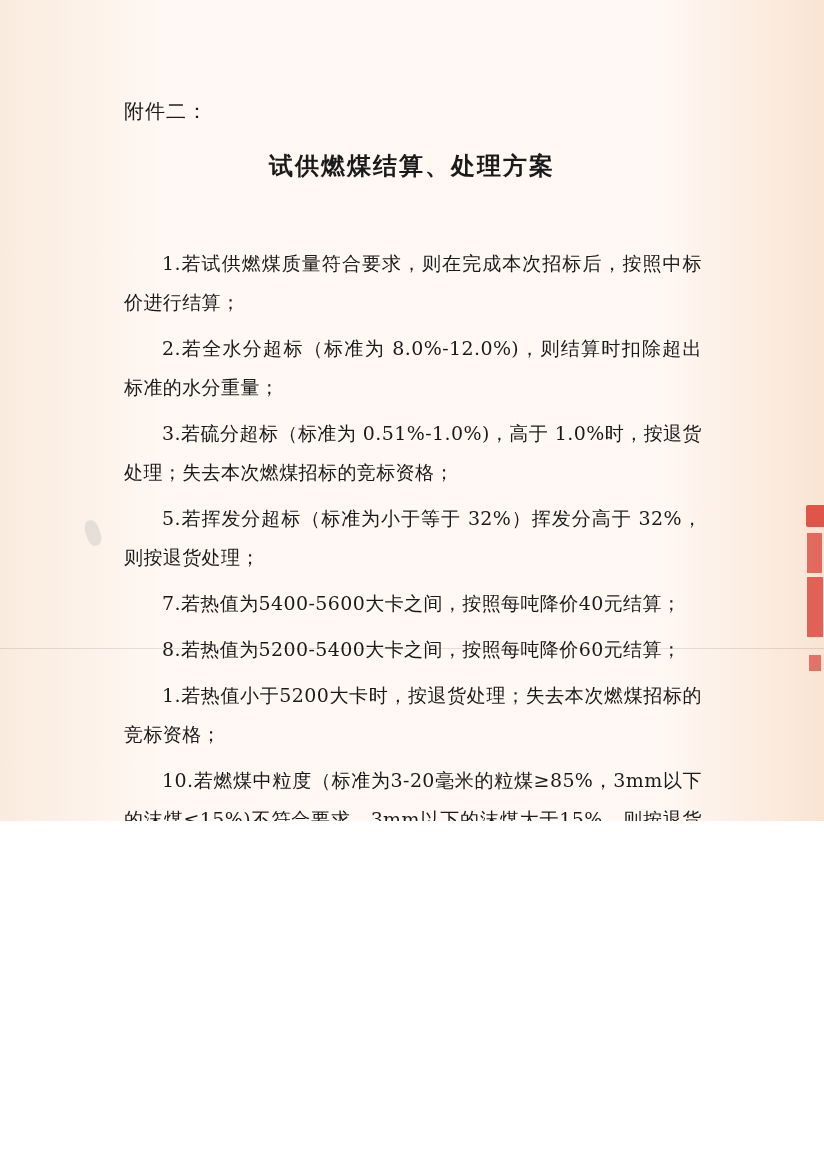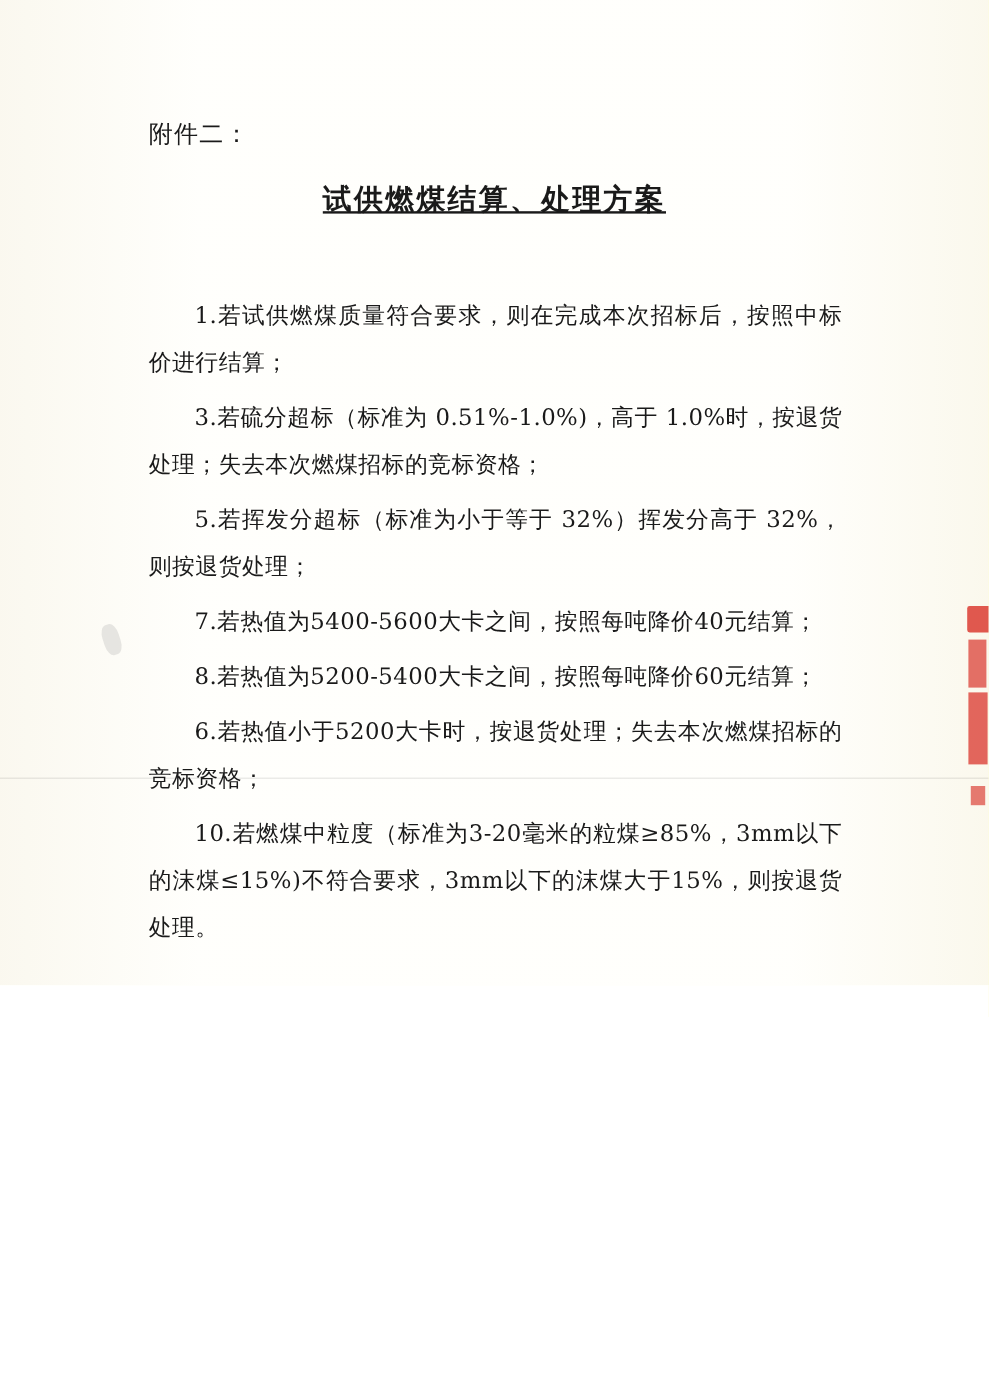--- a/index.html
+++ b/index.html
@@ -8,21 +8,21 @@
     background: #ffffff;
   }
   body {
     font-family: "DejaVu Serif", "Liberation Serif", serif;
     color: #1a1a1a;
   }
   .page {
     position: relative;
     width: 824px;
     height: 821px;
-    background: #fef9c3;
+    background: #f97316;
     overflow: hidden;
   }
   
   .paper-tint {
     position: absolute;
     inset: 0;
     background:
       linear-gradient(to right, rgba(250,248,244,0.9), rgba(255,255,255,0.95) 20%, rgba(255,255,255,0.95) 80%, rgba(250,248,244,0.85));
     pointer-events: none;
   }
@@ -43,21 +43,20 @@
   .doc-title {
     position: absolute;
     left: 0;
     top: 150px;
     width: 824px;
     text-align: center;
     font-size: 24px;
     letter-spacing: 2px;
     font-weight: bold;
     font-family: "DejaVu Serif", "Liberation Serif", serif;
-    text-decoration: underline;
   }
   .body-block {
     position: absolute;
     left: 124px;
     top: 244px;
     width: 578px;
   }
   .para {
     font-size: 19px;
     line-height: 39px;
@@ -124,25 +123,26 @@
   <div class="paper-tint"></div>
 
   <div class="content">
 
     <div class="attachment-label">附件二：</div>
 
     <div class="doc-title">试供燃煤结算、处理方案</div>
 
     <div class="body-block">
       <p class="para">1.若试供燃煤质量符合要求，则在完成本次招标后，按照中标价进行结算；</p>
+      <p class="para">2.若全水分超标（标准为 8.0%-12.0%)，则结算时扣除超出标准的水分重量；</p>
       <p class="para">3.若硫分超标（标准为 0.51%-1.0%)，高于 1.0%时，按退货处理；失去本次燃煤招标的竞标资格；</p>
       <p class="para">5.若挥发分超标（标准为小于等于 32%）挥发分高于 32%，则按退货处理；</p>
       <p class="para">7.若热值为5400-5600大卡之间，按照每吨降价40元结算；</p>
       <p class="para">8.若热值为5200-5400大卡之间，按照每吨降价60元结算；</p>
-      <p class="para">6.若热值小于5200大卡时，按退货处理；失去本次燃煤招标的竞标资格；</p>
+      <p class="para">1.若热值小于5200大卡时，按退货处理；失去本次燃煤招标的竞标资格；</p>
       <p class="para">10.若燃煤中粒度（标准为3-20毫米的粒煤≥85%，3mm以下的沫煤≤15%)不符合要求，3mm以下的沫煤大于15%，则按退货处理。</p>
     </div>
 
     <div class="page-number">— 7 —</div>
   </div>
 
   <div class="fold-line"></div>
   <div class="smudge"></div>
 
   <div class="stamp">

